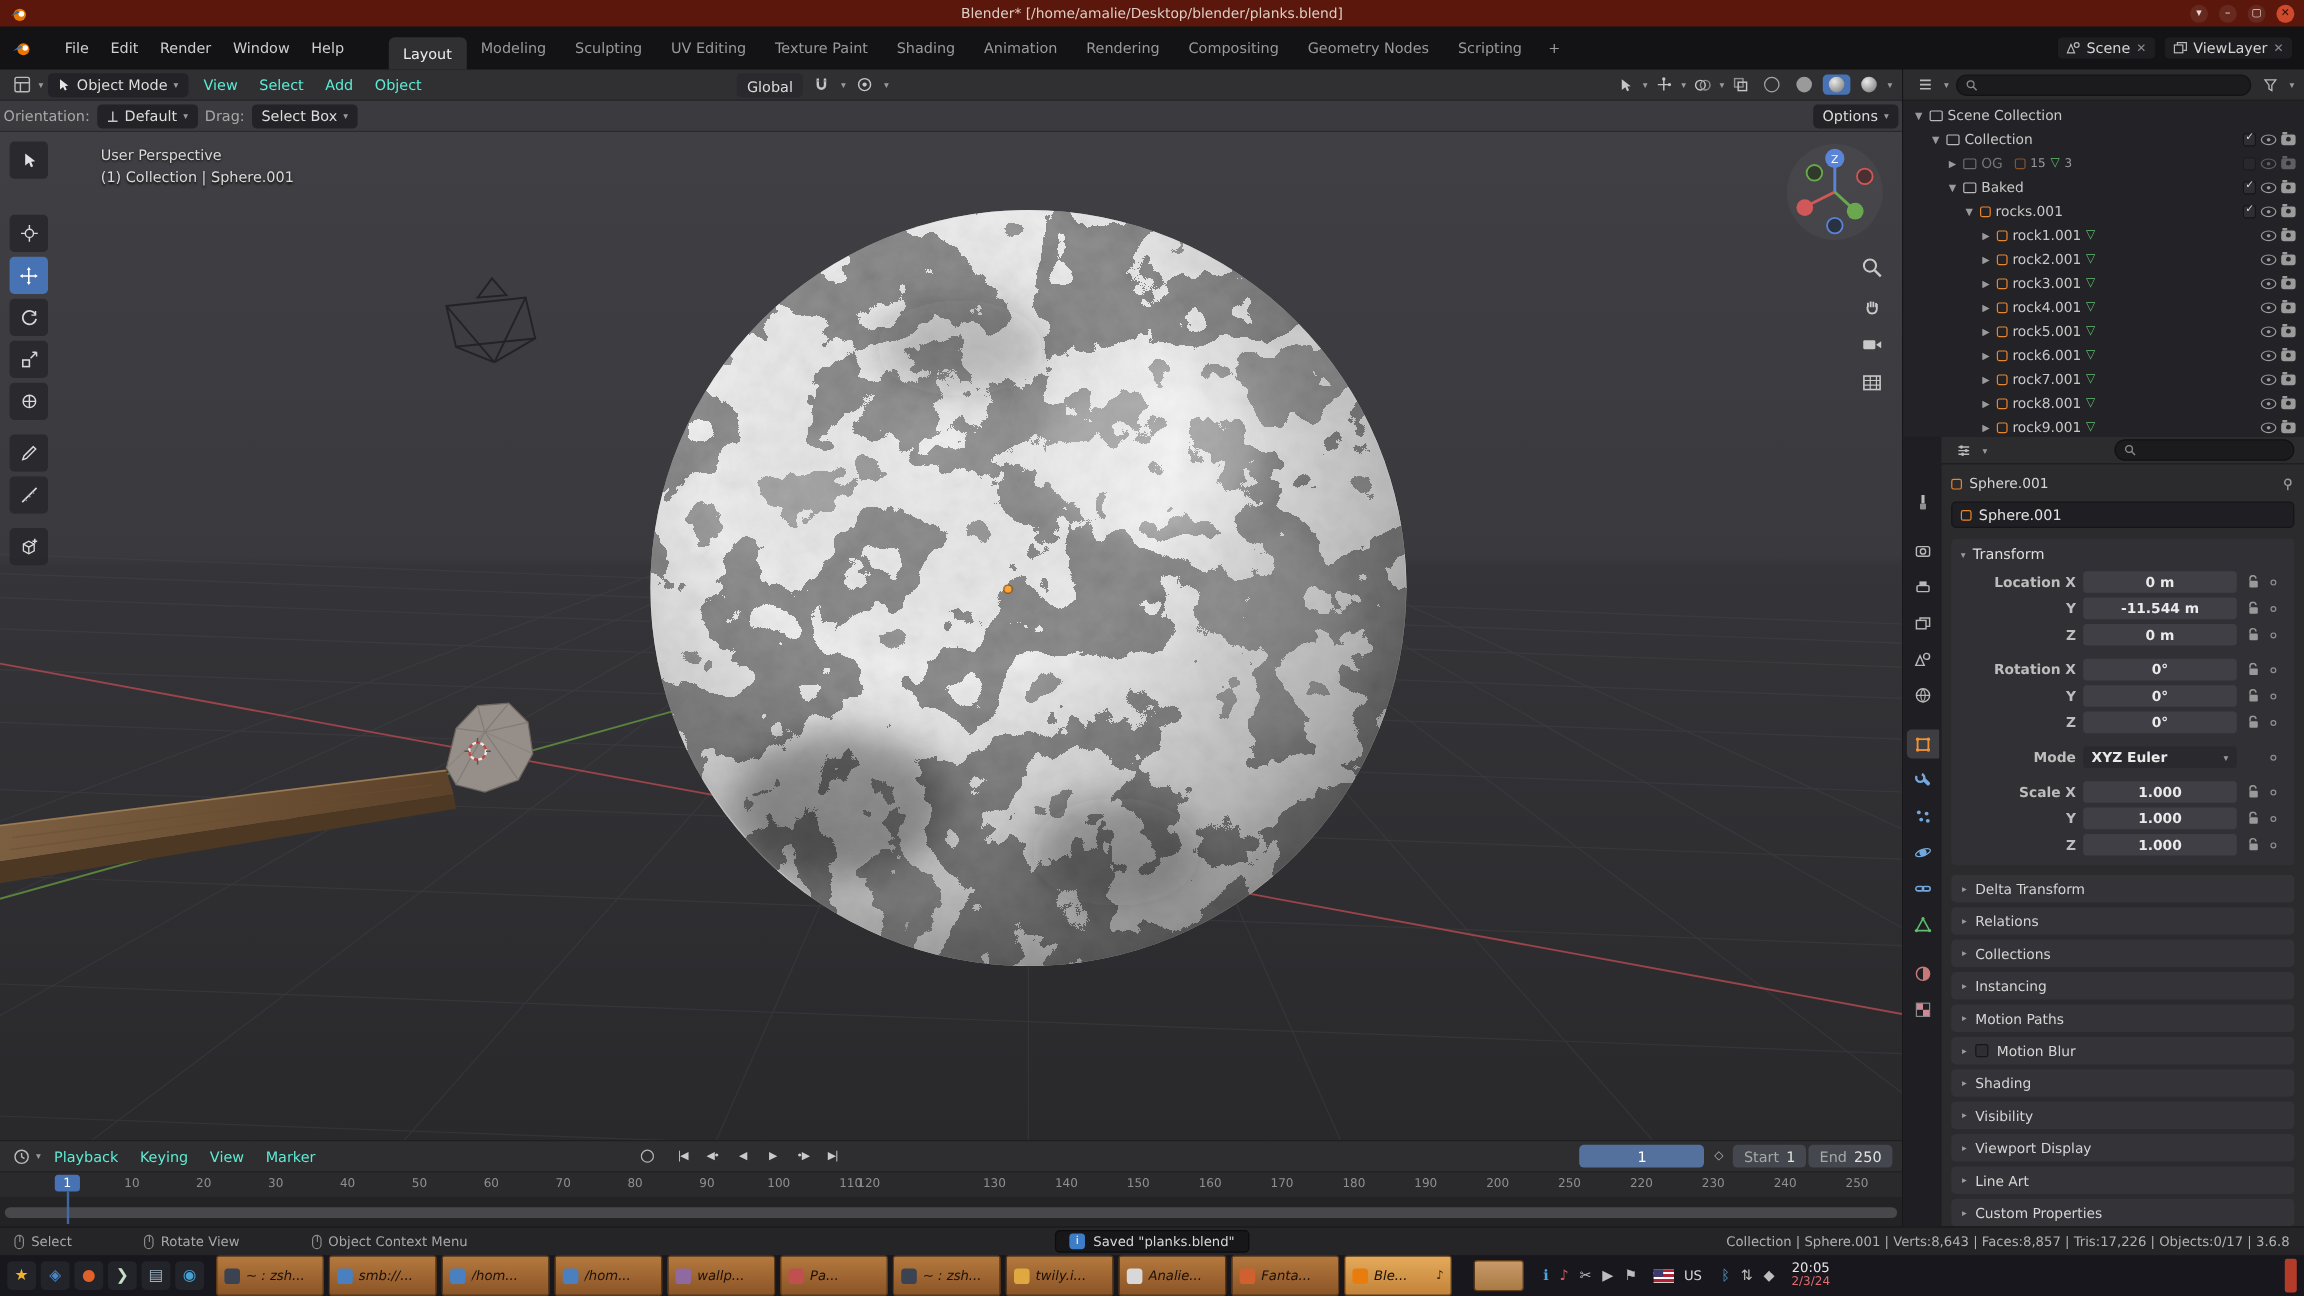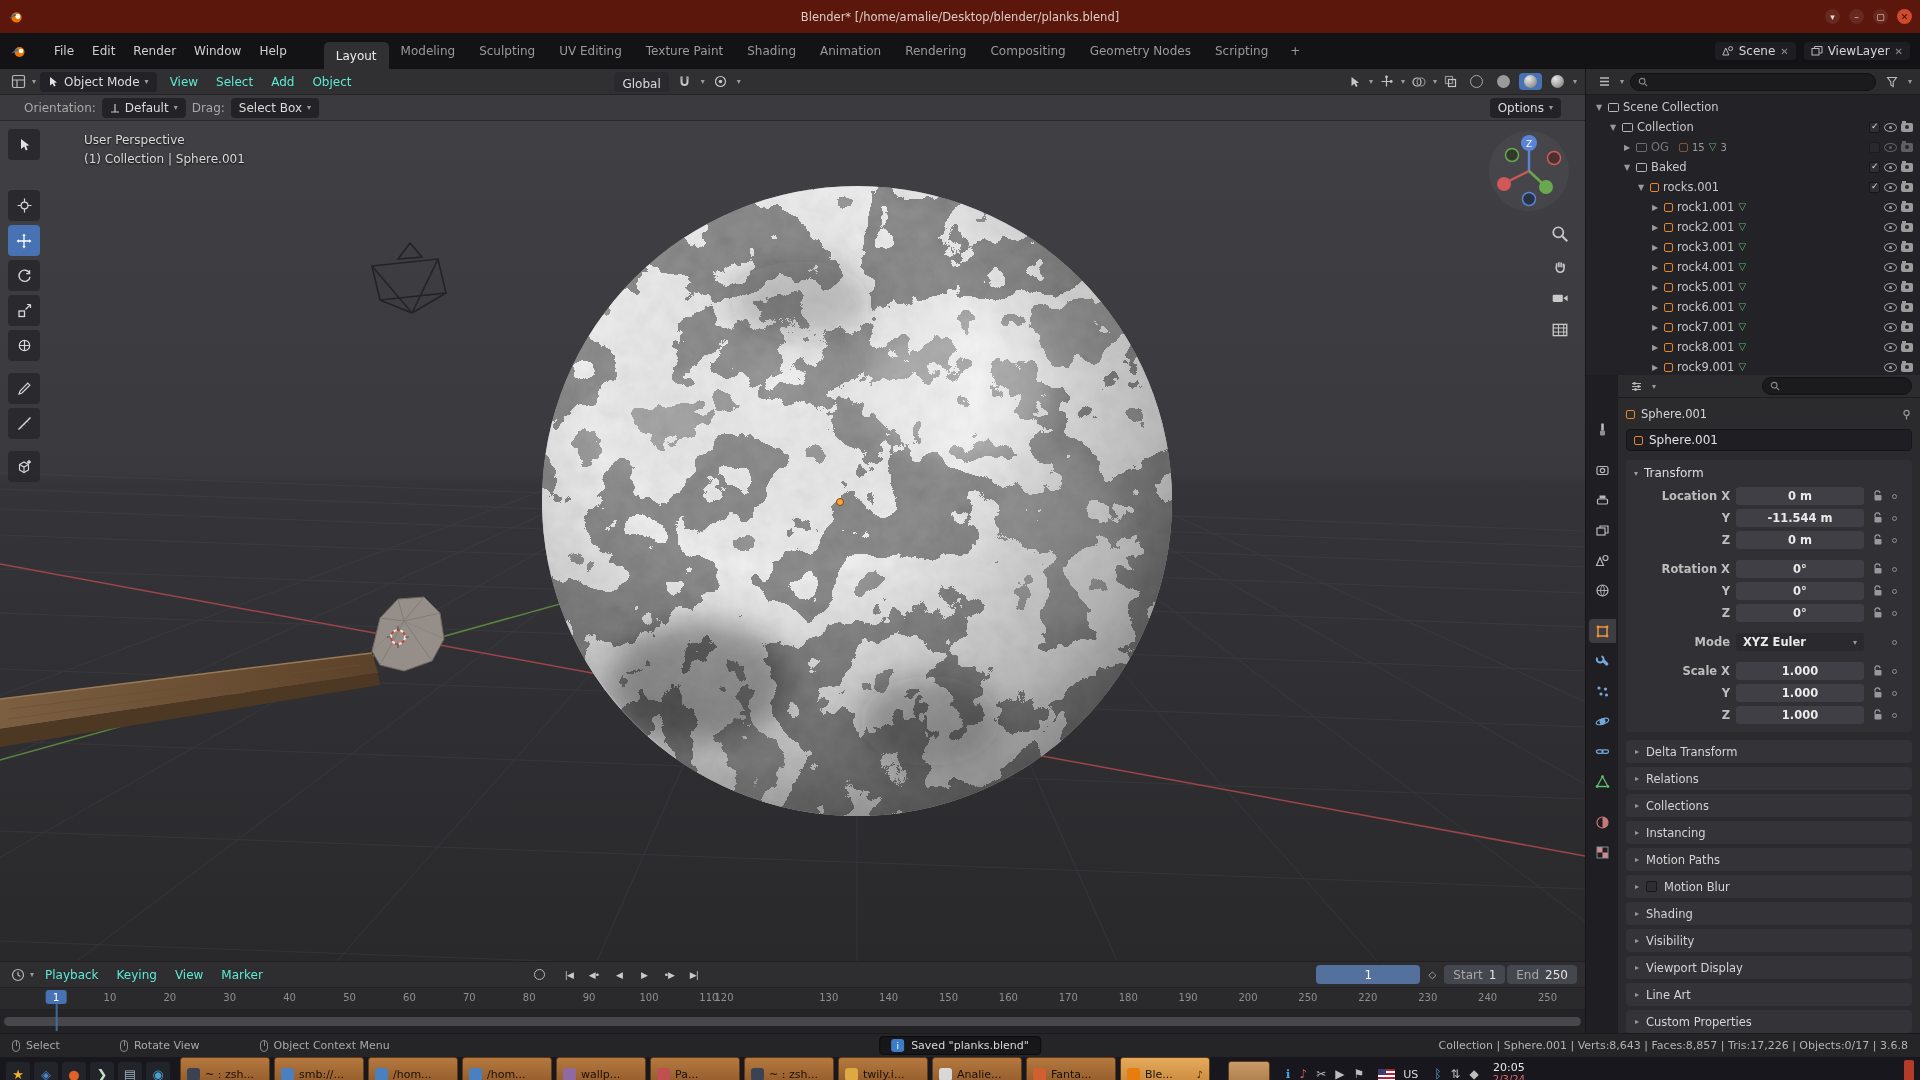--- a/index.html
+++ b/index.html
@@ -1,21 +1,21 @@
 <!DOCTYPE html>
 <html><head>
 <meta charset="utf-8">
 <style>
   html,body{margin:0;padding:0;background:#000;}
   *{box-sizing:border-box;}
   .screen{position:relative;width:1920px;height:1080px;overflow:hidden;background:#1d1d1f;
           font-family:"DejaVu Sans",sans-serif;font-size:12px;color:#c9c9c9;}
 
   
-  .titlebar{height:33px;background:#5b170c;display:flex;align-items:center;padding:3px 8px;position:relative;}
+  .titlebar{height:22px;background:#5b170c;display:flex;align-items:center;padding:3px 8px;position:relative;}
   .titlebar .title{position:absolute;left:0;right:0;text-align:center;color:#ddcfc6;font-size:11.5px;}
   .tb-logo{width:15px;height:15px;z-index:2;}
   .win-btns{margin-left:auto;display:flex;gap:9px;z-index:2;align-items:center;}
   .wb{width:15px;height:15px;border-radius:50%;display:flex;align-items:center;justify-content:center;
       font-size:9px;color:#e8d8cf;background:rgba(255,255,255,.08);}
   .wb.close{background:#cf4a2d;color:#2a0d05;}
 
   
   .menubar{height:36px;background:#131315;display:flex;align-items:flex-end;padding:0 10px;}
   .mb-left{display:flex;align-items:center;height:36px;gap:19px;}
@@ -23,21 +23,21 @@
   .ws-tabs{display:flex;align-items:flex-end;height:36px;margin-left:28px;}
   .ws-tab{height:36px;display:flex;align-items:center;padding:0 12px;color:#9a9a9a;}
   .ws-tab.active{height:27px;background:#303033;border-radius:5px 5px 0 0;color:#ececec;}
   .ws-add{height:36px;display:flex;align-items:center;padding:0 10px;color:#9a9a9a;}
   .mb-right{margin-left:auto;display:flex;align-items:center;gap:8px;height:36px;}
   .selector{display:flex;align-items:center;gap:5px;background:#1e1e22;border-radius:4px;padding:2px 7px;color:#d5d5d5;}
   .x-ico{color:#8e8e8e;font-size:10px;}
 
   
   .vp-row{height:26px;background:#303033;display:flex;align-items:center;gap:4px;padding:0 8px;border-bottom:1px solid #242427;}
-  .vp-row2{height:26px;background:#3b3b3f;display:flex;align-items:center;gap:6px;padding:0 24px;border-bottom:1px solid #2a2a2d;}
+  .vp-row2{height:26px;background:#3b3b3f;display:flex;align-items:center;gap:6px;padding:0 3px;border-bottom:1px solid #2a2a2d;}
   .btn{display:flex;align-items:center;gap:5px;background:#232327;border-radius:4px;padding:0 8px;height:20px;color:#dcdcdc;}
   .btn.light{background:#2a2a2e;flex-direction:column;}
   .menu-item{padding:2px 9px;color:#5eead4;}
   .chev{font-size:8px;color:#9a9a9a;}
   .lbl{color:#a8a8a8;}
   .hicon{display:flex;align-items:center;justify-content:center;width:20px;height:20px;}
   .shball{width:13px;height:13px;border-radius:50%;background:radial-gradient(circle at 35% 30%,#e9e9e9,#6f6f6f);}
   .shball.wire{background:none;border:1.5px solid #a5a5a5;}
   .shpill{display:flex;align-items:center;gap:4px;padding:2px 5px;border-radius:4px;}
   .shpill.active{background:#4772b3;}
@@ -129,21 +129,21 @@
   .mouse::after{content:"";position:absolute;left:50%;top:0;width:1px;height:5px;background:#8a8a8a;}
   .notif{position:absolute;left:50%;transform:translateX(-50%);display:flex;align-items:center;gap:7px;background:#17171a;
          border:1px solid #0c0c0e;border-radius:4px;padding:2px 11px;color:#d8d8d8;}
   .nicon{width:13px;height:13px;background:#3d7dc8;border-radius:3px;color:#fff;font-size:9px;display:flex;align-items:center;justify-content:center;}
   .sb-info{margin-left:auto;color:#b2b2b2;}
 
   
   .taskbar{height:34px;background:#17171d;display:flex;align-items:center;padding:0 6px;gap:4px;}
   .launch{width:24px;height:24px;border-radius:4px;background:#23232a;display:flex;align-items:center;justify-content:center;font-size:13px;flex:none;}
   .twin{width:90px;height:26px;border-radius:3px;background:linear-gradient(#b5793f,#8a5426);border:1px solid #5e3a16;
-        color:#1b1008;font-size:11px;display:flex;align-items:center;gap:5px;padding:16px 6px;overflow:hidden;white-space:nowrap;flex:none;}
+        color:#1b1008;font-size:11px;display:flex;align-items:center;gap:5px;padding:16px 6px;overflow:hidden;white-space:nowrap;flex:none;font-style:italic;}
   .twin.active{background:linear-gradient(#e4aa5a,#c28339);}
   .wi{width:13px;height:13px;border-radius:3px;flex:none;}
   .twin .audio{margin-left:auto;font-size:10px;color:#3a2008;}
   .blankbtn{width:42px;height:26px;border-radius:3px;background:linear-gradient(#c99a6a,#a87a44);border:1px solid #5e3a16;margin-left:14px;flex:none;}
   .tray{display:flex;gap:9px;align-items:center;margin-left:12px;font-size:12px;}
   .flag{width:17px;height:11px;background:repeating-linear-gradient(180deg,#b22234 0 2px,#fff 2px 4px);position:relative;flex:none;}
   .flag::after{content:"";position:absolute;left:0;top:0;width:8px;height:6px;background:#3c3b6e;}
   .kb{color:#d8d8d8;font-size:11px;}
   .clock{margin-left:10px;text-align:center;line-height:12px;}
   .clock .time{color:#e8e8e8;font-size:11px;}

